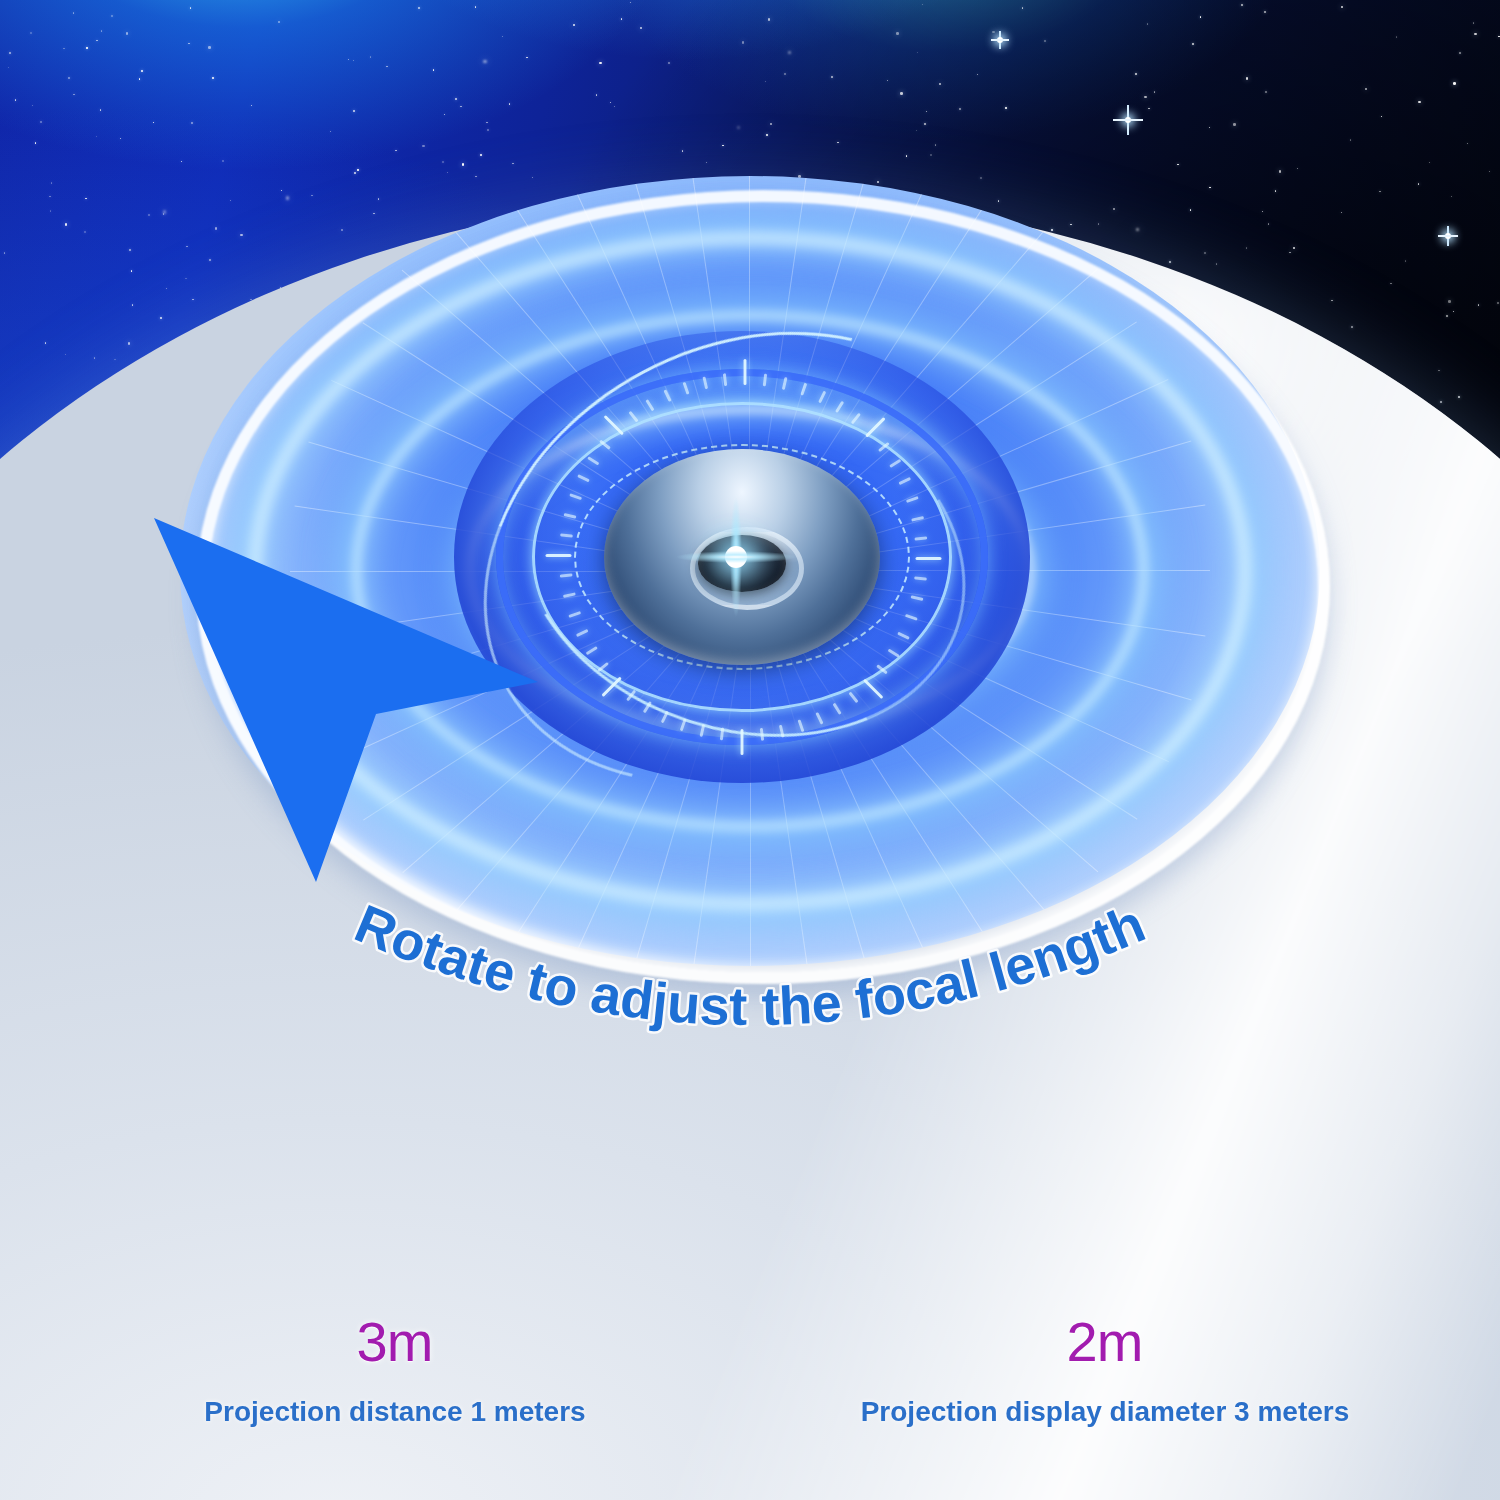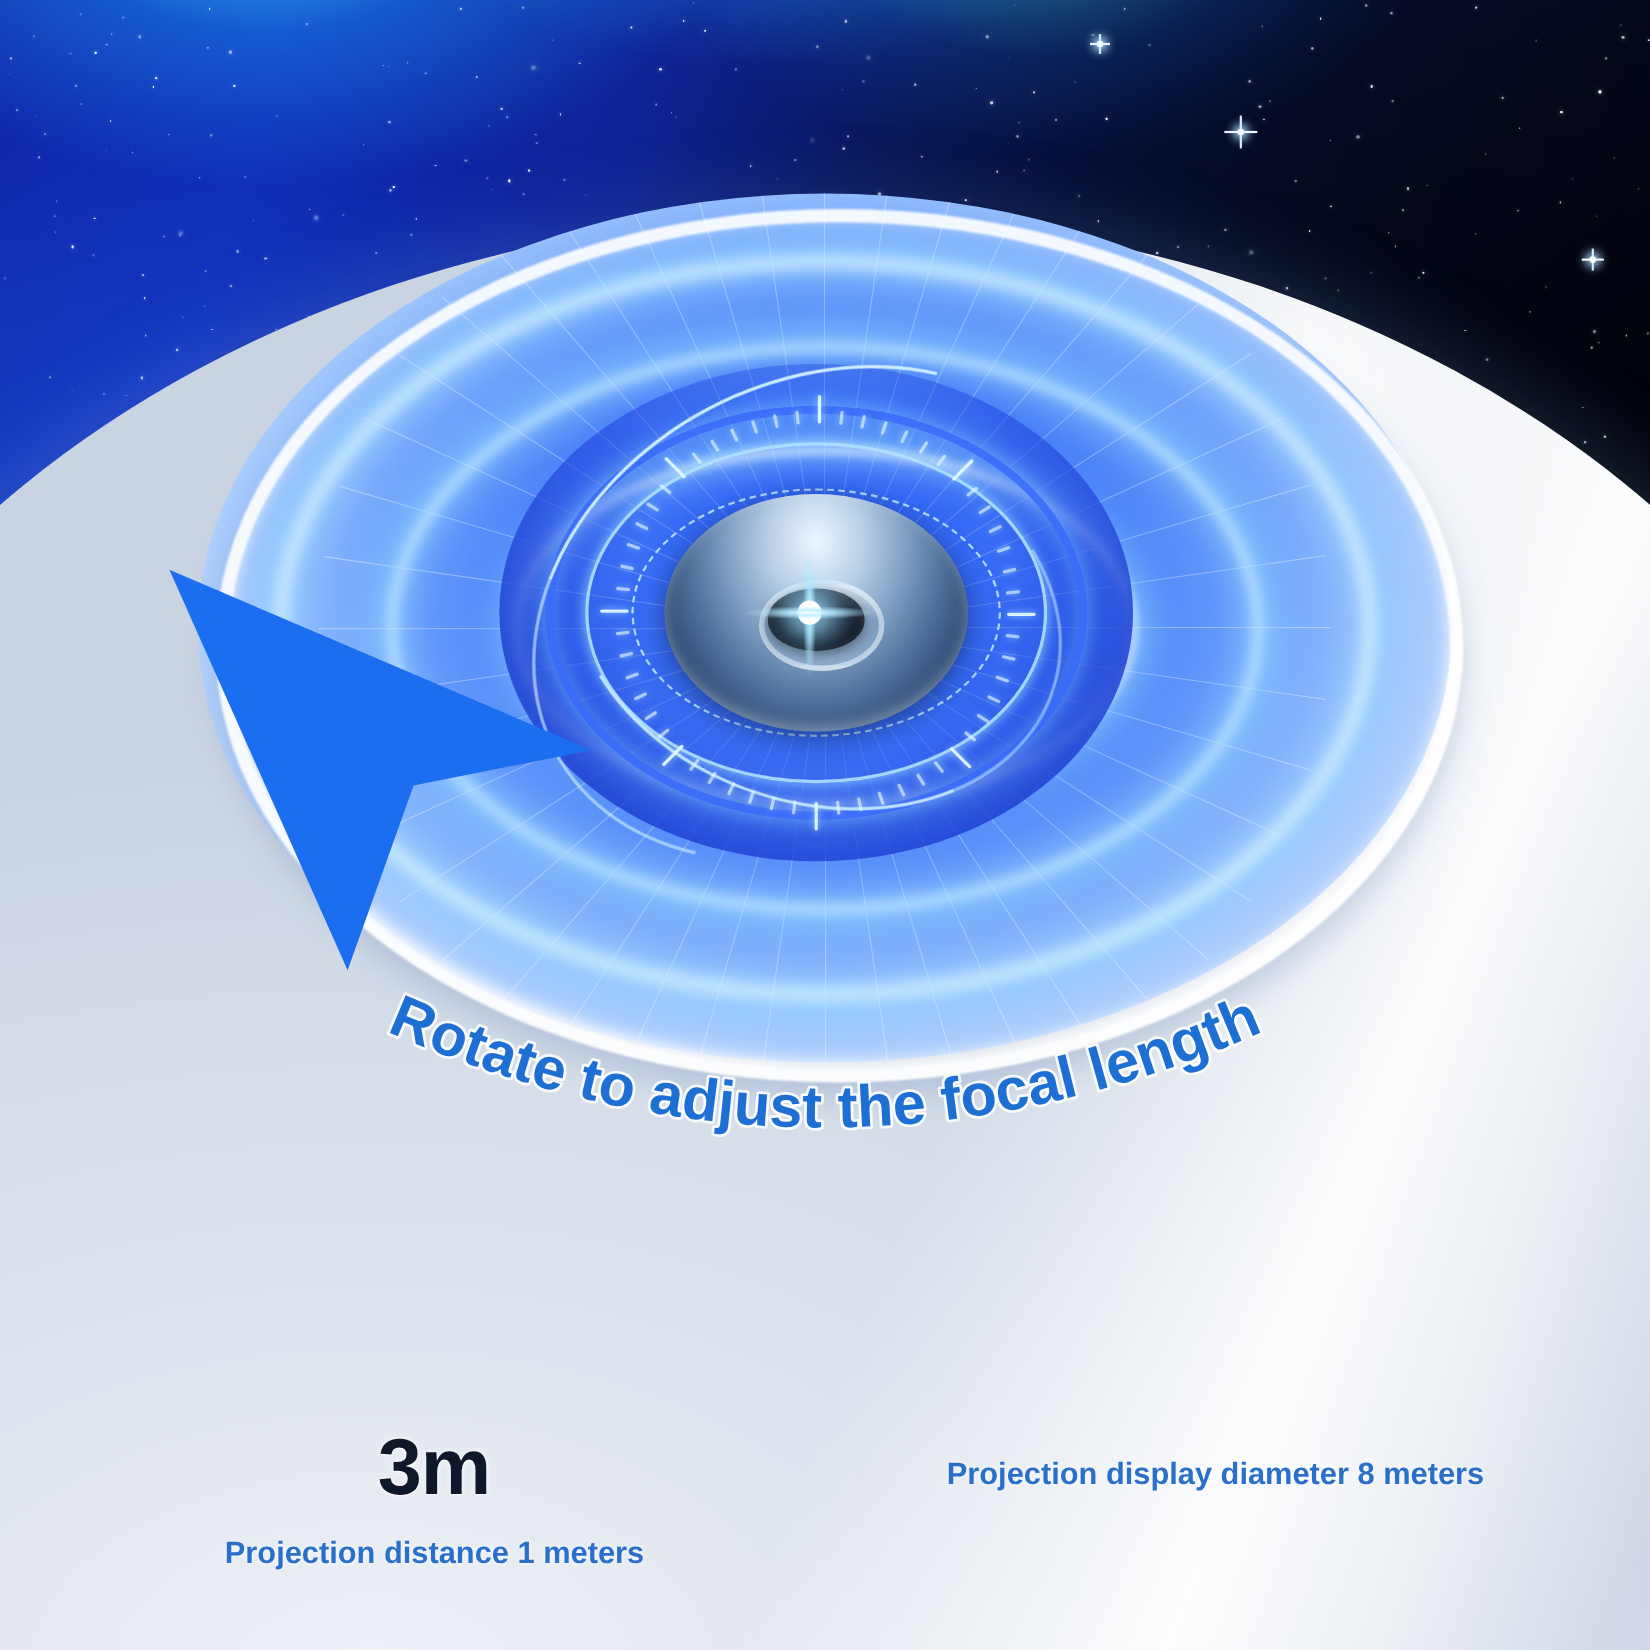--- a/index.html
+++ b/index.html
@@ -125,21 +125,21 @@
   .headline{position:absolute;left:320px;top:905px;width:860px;height:200px;}
   .headline svg{width:100%;height:100%;overflow:visible;}
   .headline text{font-family:"Liberation Sans","DejaVu Sans",sans-serif;
     font-size:54px;font-weight:bold;fill:#1d6fd4;
     paint-order:stroke;stroke:rgba(255,255,255,.85);stroke-width:5px;stroke-linejoin:round;}
 
   
   .stats{position:absolute;left:0;right:0;bottom:72px;display:flex;
     justify-content:space-between;align-items:flex-start;padding:0 40px;box-sizing:border-box;}
   .stat{flex:1;text-align:center;}
-  .stat-value{font-size:72px;font-weight:bold;color:#0f172a;line-height:1;
+  .stat-value{font-size:56px;font-weight:normal;color:#a21caf;line-height:1;
     letter-spacing:-1px;text-shadow:0 0 6px rgba(255,255,255,.9),0 1px 0 rgba(255,255,255,.8);}
   .stat-value sup{font-size:.52em;vertical-align:super;line-height:0;margin-left:1px;}
   .stat-label{margin-top:26px;font-size:28px;font-weight:bold;color:#2a6fc9;
     text-shadow:0 0 5px rgba(255,255,255,.9);white-space:nowrap;}
 </style>
 </head>
 <body>
 
 <div id="stage">
 
@@ -600,18 +600,21 @@
 
     <div class="stat">
       <div class="stat-value">
         <span>3m</span><sup></sup>
       </div>
       <div class="stat-label">Projection distance 1 meters</div>
     </div>
 
 
     <div class="stat">
-      <div class="stat-label">Projection display diameter 8 meters</div>
+      <div class="stat-value">
+        <span>2m</span><sup></sup>
+      </div>
+      <div class="stat-label">Projection display diameter 3 meters</div>
     </div>
 
   </div>
 
 </div>
 
 </body></html>

